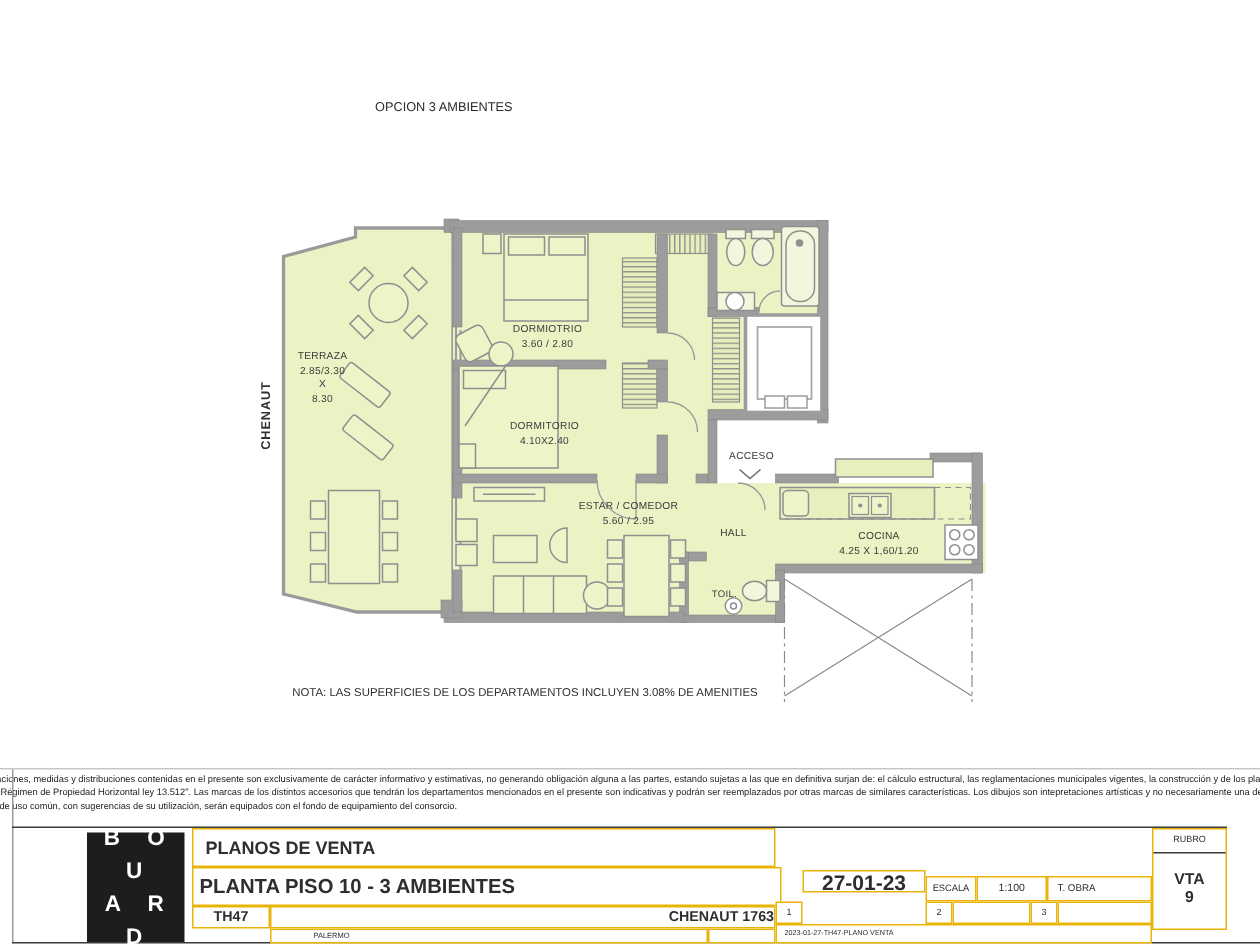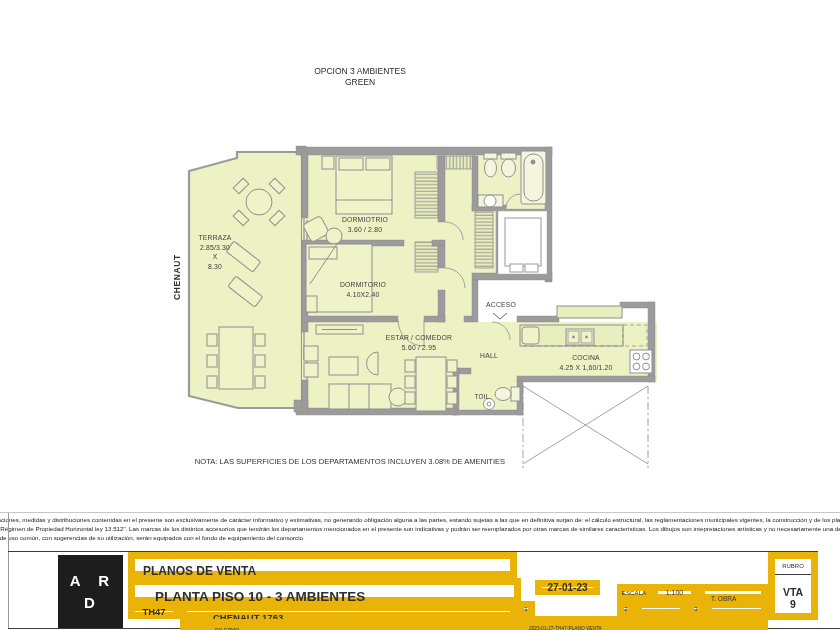--- a/index.html
+++ b/index.html
@@ -1,38 +1,38 @@
 <!DOCTYPE html>
 <html><head>
 <meta charset="utf-8">
 <style>
   html,body{margin:0;padding:0;}
   body{width:840px;height:630px;position:relative;background:#fff;
        font-family:"Liberation Sans", sans-serif;color:#2e2e2e;overflow:hidden;}
   .abs{position:absolute;}
   svg{position:absolute;left:0;top:0;}
   
-  .hdr{left:250px;top:66px;width:220px;text-align:center;font-size:8.5px;line-height:11px;color:#2b2b2b;}
+  .hdr{left:250px;top:66px;width:220px;font-size:8.5px;line-height:11px;color:#2b2b2b;}
   .hdr .gap{margin-top:9px;}
   
   .lbl{font-size:6.8px;line-height:9.5px;text-align:center;color:#3c3c3c;letter-spacing:.2px;}
   .street{left:146px;top:272px;width:62px;text-align:center;font-size:8.5px;font-weight:600;
           color:#333;transform:rotate(-90deg);letter-spacing:.6px;}
   .note{left:94px;top:457px;width:512px;text-align:center;font-size:7.6px;color:#2f2f2f;}
   
   .disc{left:-10px;top:515px;width:1020px;font-size:6.2px;line-height:9px;color:#222;white-space:nowrap;}
   .sheetline{background:#9a9a9a;}
   
-  .tb{border:7px solid #eab308;box-sizing:border-box;background:#fff;}
+  .tb{border:1px solid #eab308;box-sizing:border-box;background:#fff;}
   .logo{left:58px;top:555px;width:65px;height:73px;background:#1d1d1d;color:#fff;
         display:flex;flex-direction:column;justify-content:center;text-align:center;}
   .logo div{font-size:15px;font-weight:bold;letter-spacing:7px;line-height:22px;padding-left:5px;}
   .t-big{font-weight:bold;font-size:12px;line-height:24px;padding-left:8px;}
-  .t-big2{font-weight:bold;font-size:13.5px;line-height:24px;padding-left:20px;}
-  .t-sm{font-weight:bold;font-size:9.5px;line-height:13px;}
+  .t-big2{font-weight:bold;font-size:13.5px;line-height:24px;padding-left:4px;}
+  .t-sm{font-weight:bold;font-size:9.5px;line-height:13px;text-align:right;}
   .cell{display:flex;align-items:center;justify-content:center;}
 </style>
 </head>
 <body>
 
 <svg width="840" height="630" viewBox="0 0 840 630">
   <defs>
     <pattern id="hatchH" width="4" height="3.4" patternUnits="userSpaceOnUse">
       <rect width="4" height="3.4" fill="#e7eebc"></rect>
       <line x1="0" y1="1" x2="4" y2="1" stroke="#8f8f8f" stroke-width="0.9"></line>
@@ -210,21 +210,20 @@
     <line x1="523" y1="464" x2="648" y2="386"></line>
     <line x1="523" y1="386" x2="523" y2="468" stroke-dasharray="8 3 2 3"></line>
     <line x1="648" y1="386" x2="648" y2="468" stroke-dasharray="8 3 2 3"></line>
   </g>
 
   <path d="M 493,313 L 500,319 L 507,313" fill="none" stroke="#6b6b6b" stroke-width="1"></path>
 </svg>
 
 <div class="abs hdr">
   <div>OPCION 3 AMBIENTES</div>
-  <div>GREEN</div>
 </div>
 
 <div class="abs street">CHENAUT</div>
 
 <div class="abs lbl" style="left:170px;top:233px;width:90px;">
   <div>TERRAZA</div>
   <div>2.85/3.30</div>
   <div>X</div>
   <div>8.30</div>
 </div>
@@ -262,32 +261,33 @@
   <div>ificaciones, medidas y distribuciones contenidas en el presente son exclusivamente de carácter informativo y estimativas, no generando obligación alguna a las partes, estando sujetas a las que en definitiva surjan de: el cálculo estructural, las reglamentaciones municipales vigentes, la construcción y de los planos de "mensura p</div>
   <div>r el Régimen de Propiedad Horizontal ley 13.512". Las marcas de los distintos accesorios que tendrán los departamentos mencionados en el presente son indicativas y podrán ser reemplazados por otras marcas de similares características. Los dibujos son intepretaciones artísticas y no necesariamente una descripción exacta de la</div>
   <div>ios de uso común, con sugerencias de su utilización, serán equipados con el fondo de equipamiento del consorcio.</div>
 </div>
 
 <div class="abs sheetline" style="left:8px;top:513px;width:1px;height:116px;"></div>
 <div class="abs" style="left:8px;top:551px;width:810px;height:1px;background:#3b3b3b;"></div>
 <div class="abs" style="left:8px;top:628px;width:832px;height:1px;background:#3b3b3b;"></div>
 
 <div class="abs logo">
+  <div>B O U</div>
   <div>A R D</div>
 </div>
 
 <div class="abs tb t-big" style="left:128px;top:552px;width:389px;height:26px;">PLANOS DE VENTA</div>
 <div class="abs tb t-big2" style="left:128px;top:578px;width:393px;height:26px;">PLANTA PISO 10 - 3 AMBIENTES</div>
 <div class="abs tb t-sm cell" style="left:128px;top:604px;width:52px;height:15px;">TH47</div>
-<div class="abs tb t-sm" style="left:180px;top:604px;width:337px;height:15px;padding-left:26px;line-height:14px;text-decoration:underline;">CHENAUT 1763</div>
+<div class="abs tb t-sm" style="left:180px;top:604px;width:337px;height:15px;padding-left:26px;line-height:14px;">CHENAUT 1763</div>
 <div class="abs tb" style="left:180px;top:619px;width:292px;height:10px;font-size:5px;line-height:9px;padding-left:28px;">PALERMO</div>
 <div class="abs tb" style="left:472px;top:619px;width:45px;height:10px;"></div>
 
 <div class="abs tb cell" style="left:517px;top:601px;width:18px;height:15px;font-size:6px;">1</div>
-<div class="abs tb cell" style="left:535px;top:580px;width:65px;height:15px;font-size:10px;font-weight:bold;">27-01-23</div>
+<div class="abs tb cell" style="left:535px;top:580px;width:82px;height:15px;font-size:14px;font-weight:bold;">27-01-23</div>
 <div class="abs tb cell" style="left:617px;top:601px;width:18px;height:15px;font-size:6px;">2</div>
 <div class="abs tb" style="left:635px;top:601px;width:52px;height:15px;"></div>
 <div class="abs tb cell" style="left:687px;top:601px;width:18px;height:15px;font-size:6px;">3</div>
 <div class="abs tb" style="left:705px;top:601px;width:63px;height:15px;"></div>
 
 <div class="abs tb" style="left:517px;top:616px;width:251px;height:13px;font-size:4.8px;line-height:12px;padding-left:5px;">2023-01-27-TH47-PLANO VENTA</div>
 
 <div class="abs tb cell" style="left:617px;top:584px;width:34px;height:17px;font-size:6.2px;">ESCALA</div>
 <div class="abs tb cell" style="left:651px;top:584px;width:47px;height:17px;font-size:7px;">1:100</div>
 <div class="abs tb" style="left:698px;top:584px;width:70px;height:17px;font-size:6.5px;line-height:16px;padding-left:6px;">T. OBRA</div>

